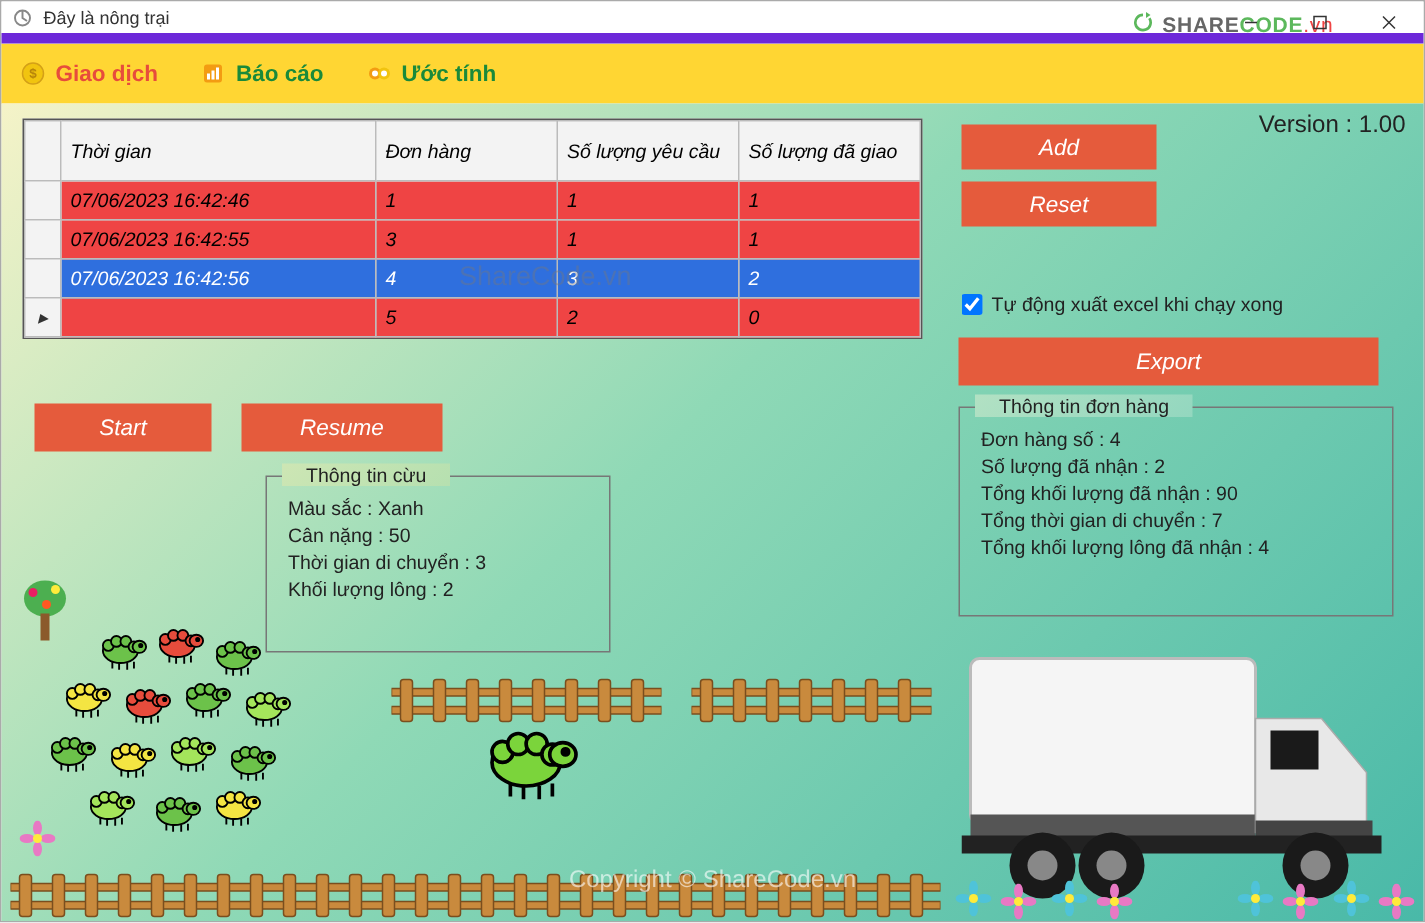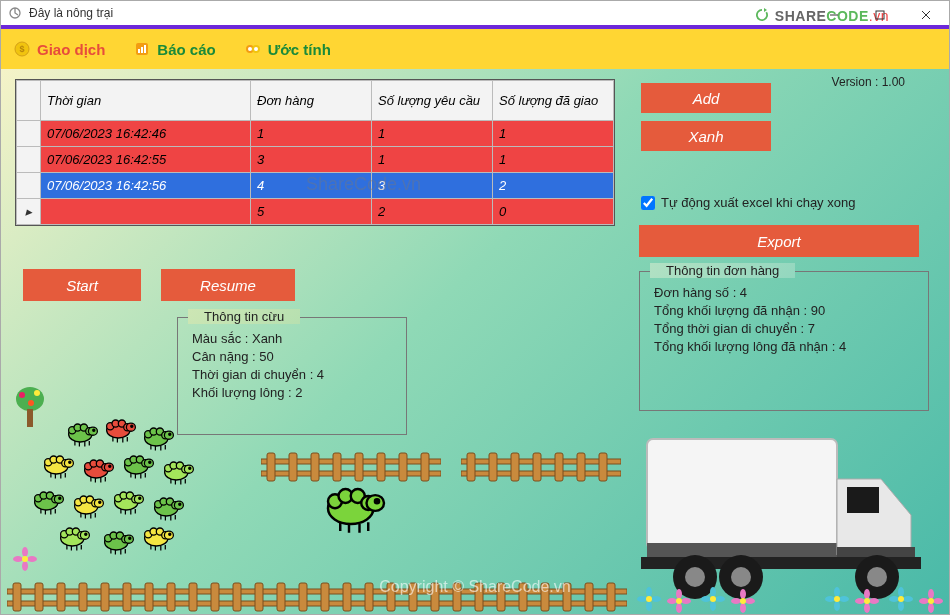--- a/index.html
+++ b/index.html
@@ -1,31 +1,31 @@
 <!DOCTYPE html>
 <html><head>
 <meta charset="utf-8">
 <style>
 * { box-sizing: border-box; margin: 0; padding: 0; font-family: "Segoe UI", Tahoma, sans-serif; }
 html, body { width: 950px; height: 615px; overflow: hidden; }
 .window { width: 950px; height: 615px; border: 1px solid #aaa; background: #fff; position: relative; }
-.titlebar { height: 28px; display: flex; align-items: center; padding: 0 6px; border-bottom: 4px solid #6d28d9; background: #fff; position: relative; }
+.titlebar { height: 28px; display: flex; align-items: center; padding: 0 6px; border-bottom: 7px solid #6d28d9; background: #fff; position: relative; }
 .titlebar .icon { width: 16px; height: 16px; margin-right: 6px; color: #888; }
 .titlebar .title { font-size: 12px; color: #333; }
 .winbtns { position: absolute; right: 0; top: 0; display: flex; }
 .winbtn { width: 46px; height: 28px; display: flex; align-items: center; justify-content: center; font-size: 12px; color: #333; }
 .watermark-logo { position: absolute; right: 60px; top: 6px; font-size: 14px; font-weight: 700; color: #5cb85c; letter-spacing: 0.5px; }
 .watermark-logo .sc { color: #666; }
 .toolbar { height: 40px; background: #ffd633; display: flex; align-items: center; padding: 0 12px; gap: 28px; }
 .toolbar .tbitem { display: flex; align-items: center; gap: 6px; font-size: 15px; font-weight: 600; cursor: pointer; }
 .toolbar .tbitem.active { color: #e74c3c; }
 .toolbar .tbitem.green { color: #1a8a3a; }
 .tbicon { width: 18px; height: 18px; display: inline-block; }
 .content { position: absolute; top: 68px; left: 0; right: 0; bottom: 0; background: linear-gradient(135deg, #F5F3C8 0%, #8FD9B6 45%, #49B9A8 100%); }
-.version { position: absolute; top: 6px; right: 44px; font-size: 12px; color: #222; }
+.version { position: absolute; top: 6px; right: 12px; font-size: 16px; color: #222; }
 .grid-wrap { position: absolute; top: 10px; left: 14px; width: 600px; border: 1px solid #555; background: #fff; }
 table.grid { width: 100%; border-collapse: collapse; font-size: 13px; table-layout: fixed; }
 table.grid th, table.grid td { border: 1px solid #bbb; padding: 4px 6px; text-align: left; vertical-align: middle; font-style: italic; }
 table.grid th { background: #f3f3f3; font-weight: 400; height: 40px; }
 table.grid td { height: 26px; background: #ef4444; }
 table.grid tr.selected td { background: #2f6fde; color: #fff; }
 table.grid .rowhdr { width: 24px; background: #f3f3f3 !important; color: #333 !important; text-align: center; }
 .btn { display: inline-flex; align-items: center; justify-content: center; font-style: italic; font-size: 15px; border: none; cursor: pointer; }
 .btn-orange { background: #e55b3c; color: #fff; }
 .btn-start { position: absolute; top: 200px; left: 22px; width: 118px; height: 32px; }
@@ -173,39 +173,40 @@
               <td>2</td>
               <td>0</td>
             </tr>
           </tbody>
       </table>
     </div>
 
     <button class="btn btn-orange btn-start">Start</button>
     <button class="btn btn-orange btn-resume">Resume</button>
     <button class="btn btn-orange btn-add">Add</button>
-    <button class="btn btn-orange btn-reset">Xanh</button>
+    <button class="btn btn-orange btn-reset">Reset</button>
     <button class="btn btn-orange btn-export">Export</button>
 
     <label class="chk-wrap">
       <input type="checkbox" id="autoexp" checked="" style="">
       <span>Tự động xuất excel khi chạy xong</span>
     </label>
 
     <div class="panel panel-sheep">
       <span class="legend">Thông tin cừu</span>
       <div class="line">Màu sắc : Xanh</div>
       <div class="line">Cân nặng : 50</div>
-      <div class="line">Thời gian di chuyển : 4</div>
+      <div class="line">Thời gian di chuyển : 3</div>
       <div class="line">Khối lượng lông : 2</div>
     </div>
 
     <div class="panel panel-order">
       <span class="legend">Thông tin đơn hàng</span>
       <div class="line">Đơn hàng số : 4</div>
+      <div class="line">Số lượng đã nhận : 2</div>
       <div class="line">Tổng khối lượng đã nhận : 90</div>
       <div class="line">Tổng thời gian di chuyển : 7</div>
       <div class="line">Tổng khối lượng lông đã nhận : 4</div>
     </div>
 
     <div class="sheep-area" id="flock">
 
       <svg style="position:absolute;top:6px;left:2px" width="34" height="46">
           <ellipse cx="17" cy="14" rx="14" ry="12" fill="#4caf50"></ellipse>
           <circle cx="9" cy="10" r="3" fill="#e91e63"></circle>

